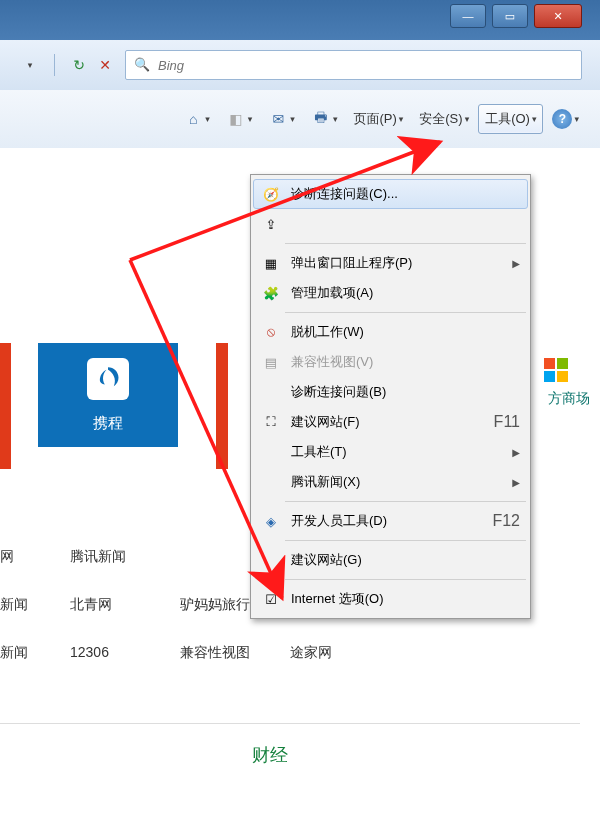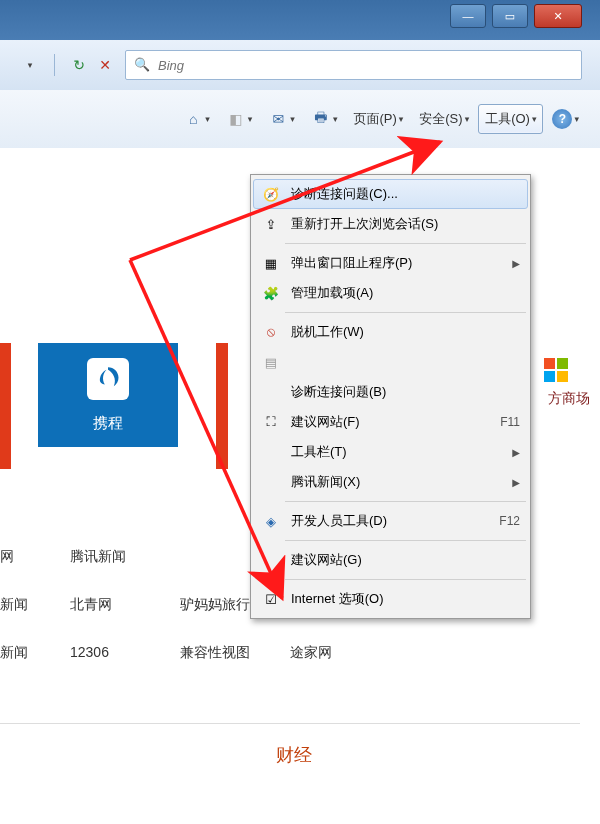--- a/index.html
+++ b/index.html
@@ -32,36 +32,36 @@
 
   
   .content{position:absolute;top:148px;left:0;right:0;bottom:0;background:#fff}
   .tile{position:absolute;top:195px;left:38px;width:140px;height:104px;background:#0d6fb8;display:flex;flex-direction:column;align-items:center;justify-content:center;color:#fff;font-size:15px}
   .tile .logo{width:42px;height:42px;background:#fff;border-radius:6px;margin-bottom:14px;display:flex;align-items:center;justify-content:center}
   .tile .logo svg{width:28px;height:28px}
   .red-edge{position:absolute;top:195px;left:-1px;width:12px;height:126px;background:#e03a1a}
   .red-edge2{position:absolute;top:195px;left:216px;width:12px;height:126px;background:#e03a1a}
   .ms-logo{position:absolute;top:210px;right:32px;width:24px;height:24px}
   .ms-logo span{position:absolute;width:11px;height:11px}
-  .ms-text{position:absolute;top:242px;right:10px;font-size:14px;color:#7f1d1d}
+  .ms-text{position:absolute;top:242px;right:10px;font-size:14px;color:#0f766e}
 
   
   .links{position:absolute;left:0;right:0;top:400px;display:grid;grid-template-columns:70px 110px 110px 110px 120px;row-gap:30px;font-size:14px;color:#333;padding-left:0}
   .links span{white-space:nowrap}
   .sep-line{position:absolute;left:0;right:20px;top:575px;height:1px;background:#ddd}
-  .finance{position:absolute;left:276px;top:595px;font-size:18px;color:#c2410c}
+  .finance{position:absolute;left:252px;top:595px;font-size:18px;color:#15803d}
 
   
   .menu{position:absolute;top:174px;left:250px;width:275px;background:#f2f2f2;border:1px solid #9a9a9a;box-shadow:2px 3px 6px rgba(0,0,0,.35);font-size:13px;padding:4px 2px}
   .menu-row{display:flex;align-items:center;height:30px;padding:0 8px;position:relative}
   .menu-row.hover{background:linear-gradient(#e8f0fb,#d5e5f7);border:1px solid #a8c5e8;border-radius:3px;height:28px;padding:0 7px}
   .menu-row.disabled{color:#9a9a9a}
   .menu-ico{width:20px;height:16px;margin-right:10px;display:flex;align-items:center;justify-content:center;font-size:13px}
   .menu-label{flex:1}
-  .menu-accel{color:#555;margin-left:10px;font-size:12px}
+  .menu-accel{color:#555;margin-left:10px;font-size:16px}
   .menu-sub{color:#555;font-size:10px}
   .menu-sep{height:1px;background:#d0d0d0;margin:4px 2px 4px 32px}
 
   
   .arrow-svg{position:absolute;top:0;left:0;pointer-events:none}
 
   
   .frame-border{position:absolute;top:40px;left:12px;right:12px;bottom:10px;border:1px solid #4a7db4;pointer-events:none}
 </style>
 </head>
@@ -167,39 +167,39 @@
     <div class="finance">财经</div>
   </div>
 
   <div class="menu">
     <div class="menu-row hover">
       <span class="menu-ico">🧭</span>
       <span class="menu-label">诊断连接问题(C)...</span>
     </div>
     <div class="menu-row">
       <span class="menu-ico">⇪</span>
-      <span class="menu-label">重新打开上次浏览会话(S)</span>
     </div>
     <div class="menu-sep"></div>
     <div class="menu-row">
       <span class="menu-ico">▦</span>
       <span class="menu-label">弹出窗口阻止程序(P)</span>
       <span class="menu-sub">▶</span>
     </div>
     <div class="menu-row">
       <span class="menu-ico">🧩</span>
       <span class="menu-label">管理加载项(A)</span>
     </div>
     <div class="menu-sep"></div>
     <div class="menu-row">
       <span class="menu-ico" style="color:#c0392b">⦸</span>
       <span class="menu-label">脱机工作(W)</span>
     </div>
     <div class="menu-row disabled">
       <span class="menu-ico">▤</span>
+      <span class="menu-label">兼容性视图(V)</span>
     </div>
     <div class="menu-row">
       <span class="menu-ico"></span>
       <span class="menu-label">诊断连接问题(B)</span>
     </div>
     <div class="menu-row">
       <span class="menu-ico">⛶</span>
       <span class="menu-label">建议网站(F)</span>
       <span class="menu-accel">F11</span>
     </div>

